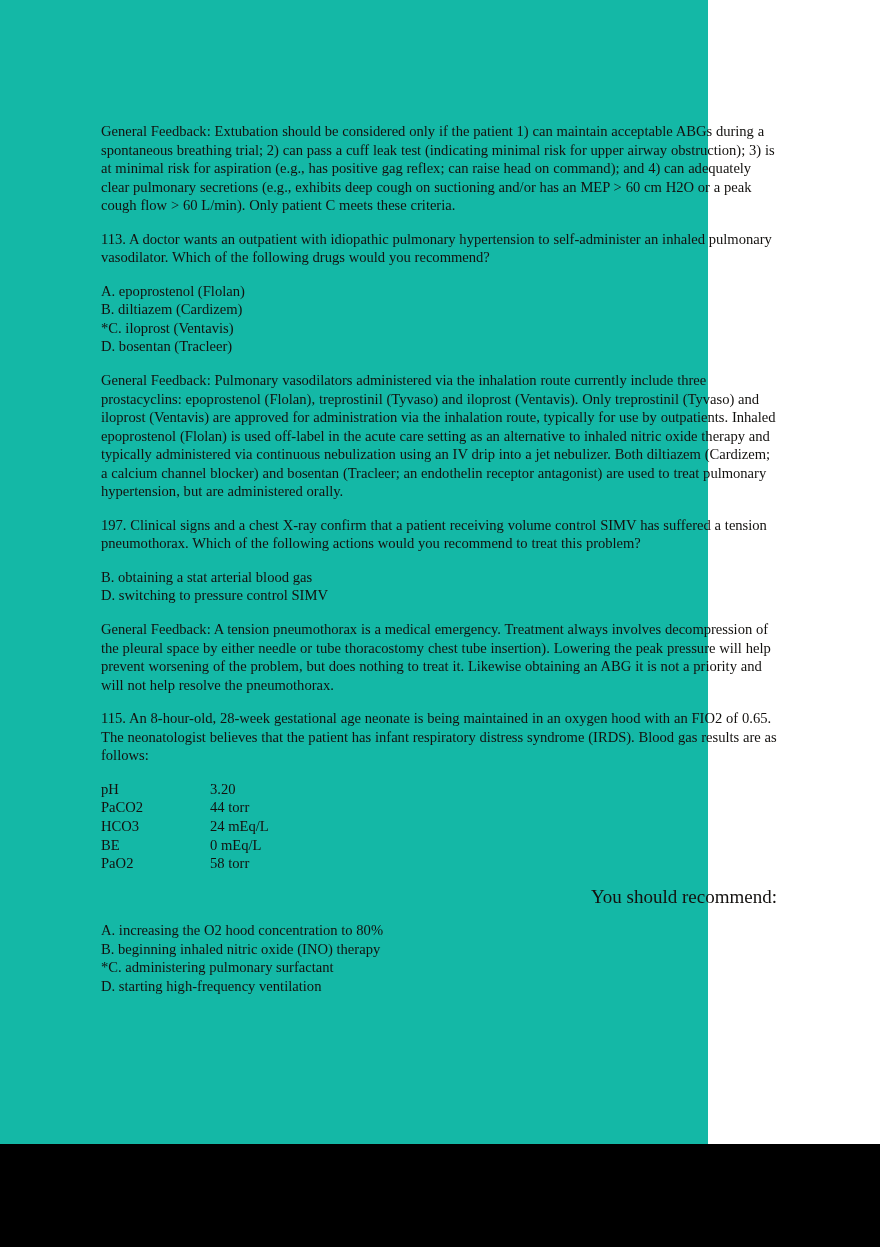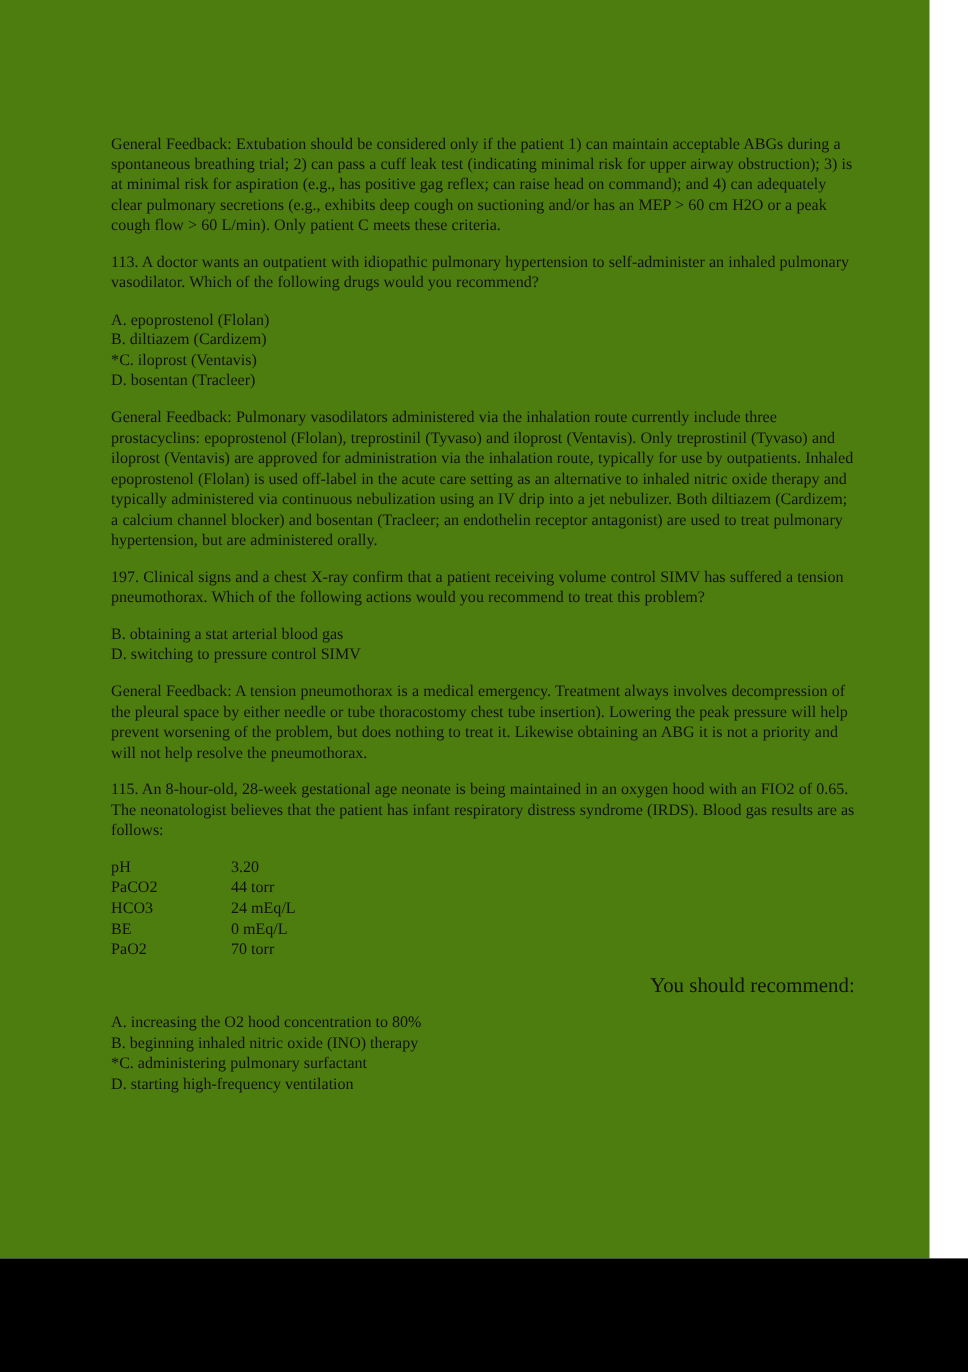--- a/index.html
+++ b/index.html
@@ -16,23 +16,23 @@
     width: 880px;
     height: 1247px;
     background: #ffffff;
     overflow: hidden;
     box-sizing: border-box;
   }
   #scan-area {
     position: absolute;
     left: 0;
     top: 0;
-    width: 845px;
+    width: 708px;
     height: 1144px;
-    background: #4d7c0f;
+    background: #14b8a6;
   }
   #content {
     position: absolute;
     left: 101px;
     top: 122px;
     width: 676px;
   }
   .para {
     font-size: 14.6px;
     line-height: 18.55px;
@@ -130,21 +130,21 @@
           <tr>
             <td class="gas-label">HCO3</td>
             <td class="gas-value">24 mEq/L</td>
           </tr>
           <tr>
             <td class="gas-label">BE</td>
             <td class="gas-value">0 mEq/L</td>
           </tr>
           <tr>
             <td class="gas-label">PaO2</td>
-            <td class="gas-value">70 torr</td>
+            <td class="gas-value">58 torr</td>
           </tr>
         </tbody>
       </table>
 
       <p class="lead-line">You should recommend:</p>
 
       <div class="choices">
         <div class="choice">A. increasing the O2 hood concentration to 80%</div>
         <div class="choice">B. beginning inhaled nitric oxide (INO) therapy</div>
         <div class="choice">*C. administering pulmonary surfactant</div>

